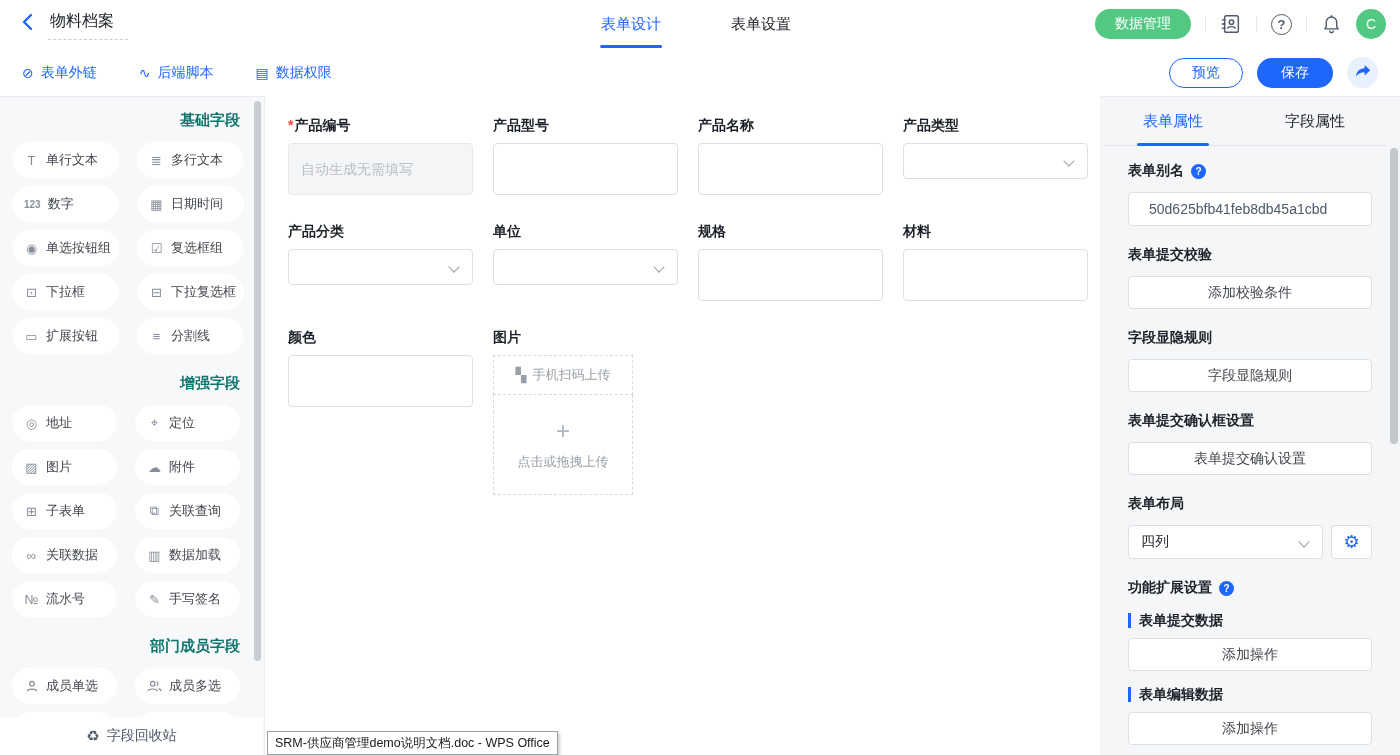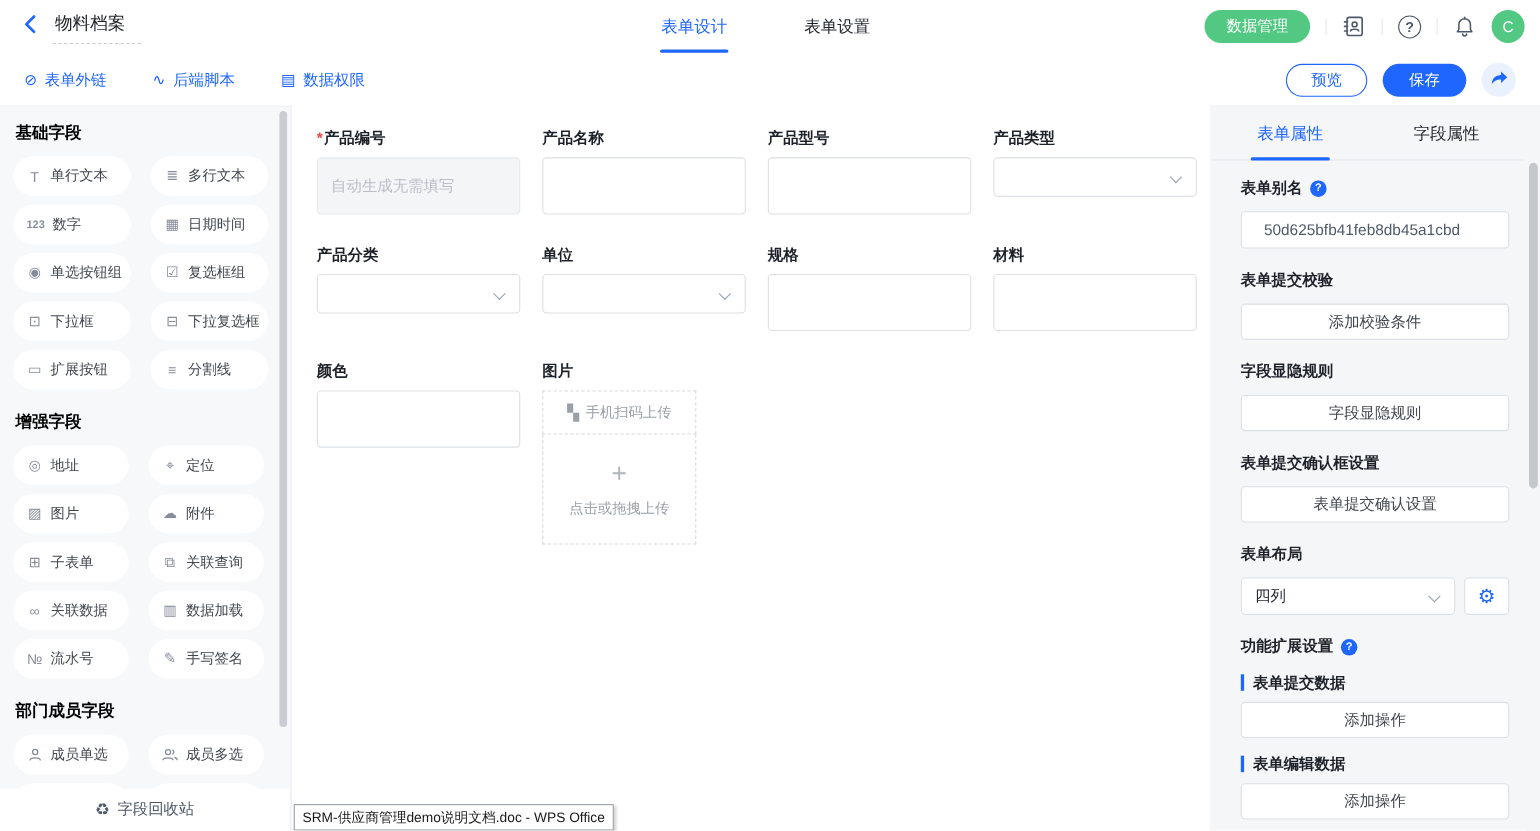--- a/index.html
+++ b/index.html
@@ -28,21 +28,21 @@
   .tb-link { display:flex; align-items:center; gap:7px; color:#1f66ff; font-size:14px; cursor:pointer; }
   .tb-link .li { font-size:14px; }
   .tb-right { margin-left:auto; display:flex; align-items:center; gap:14px; }
   .btn-outline { height:30px; padding:0 22px; border:1px solid #1f66ff; color:#1f66ff; background:#fff; border-radius:16px; font-size:14px; cursor:pointer; }
   .btn-primary { height:30px; padding:0 24px; border:none; color:#fff; background:#1f66ff; border-radius:16px; font-size:14px; cursor:pointer; }
   .share-btn { width:31px; height:31px; border-radius:50%; background:#e9f0fe; border:none; display:flex; align-items:center; justify-content:center; cursor:pointer; }
 
   
   .sidebar { position:absolute; top:97px; left:0; bottom:0; width:265px; background:#f7f8fa; border-right:1px solid #eceef1; overflow:hidden; }
   .sb-inner { padding:14px 24px 0 12px; }
-  .sb-title { font-size:15px; font-weight:bold; color:#000000; margin:0 0 12px 2px; }
+  .sb-title { font-size:15px; font-weight:bold; color:#0f766e; margin:0 0 12px 2px;text-align:right; }
   .sb-title.mt { margin-top:20px; }
   .sb-grid { display:grid; grid-template-columns:1fr 1fr; column-gap:18px; row-gap:8px; }
   .pill { height:36px; background:#fff; border-radius:18px; display:flex; align-items:center; gap:7px; padding:0 8px 0 12px; font-size:13px; color:#42464e; cursor:grab; }
   .p-icon { color:#868c9a; font-size:13px; min-width:15px; text-align:center; display:flex; align-items:center; justify-content:center; }
   .p-label { white-space:nowrap; }
   .sb-thumb { position:absolute; right:3px; top:4px; width:7px; height:560px; background:#c9ccd2; border-radius:4px; }
   .sb-footer { position:absolute; left:0; right:1px; bottom:0; height:38px; background:#fff; display:flex; align-items:center; justify-content:center; gap:7px; color:#4e5969; font-size:14px; cursor:pointer; }
   .recycle-ic { font-size:15px; color:#4e5969; }
 
   
@@ -285,25 +285,25 @@
 </div>
 
 <div class="canvas">
   <div class="form-grid">
 
     <div class="fld">
       <div class="fld-label"><span class="req">*</span><span>产品编号</span></div>
       <input class="t-input" disabled="" placeholder="自动生成无需填写" style="">
     </div>
     <div class="fld">
+      <div class="fld-label">产品型号</div>
+      <input class="t-input" style="">
+    </div>
+    <div class="fld">
       <div class="fld-label">产品名称</div>
-      <input class="t-input" style="">
-    </div>
-    <div class="fld">
-      <div class="fld-label">产品型号</div>
       <input class="t-input" style="">
     </div>
     <div class="fld">
       <div class="fld-label">产品类型</div>
       <div class="sel">
           <span class="chev"></span>
         </div>
     </div>
 
     <div class="fld">

